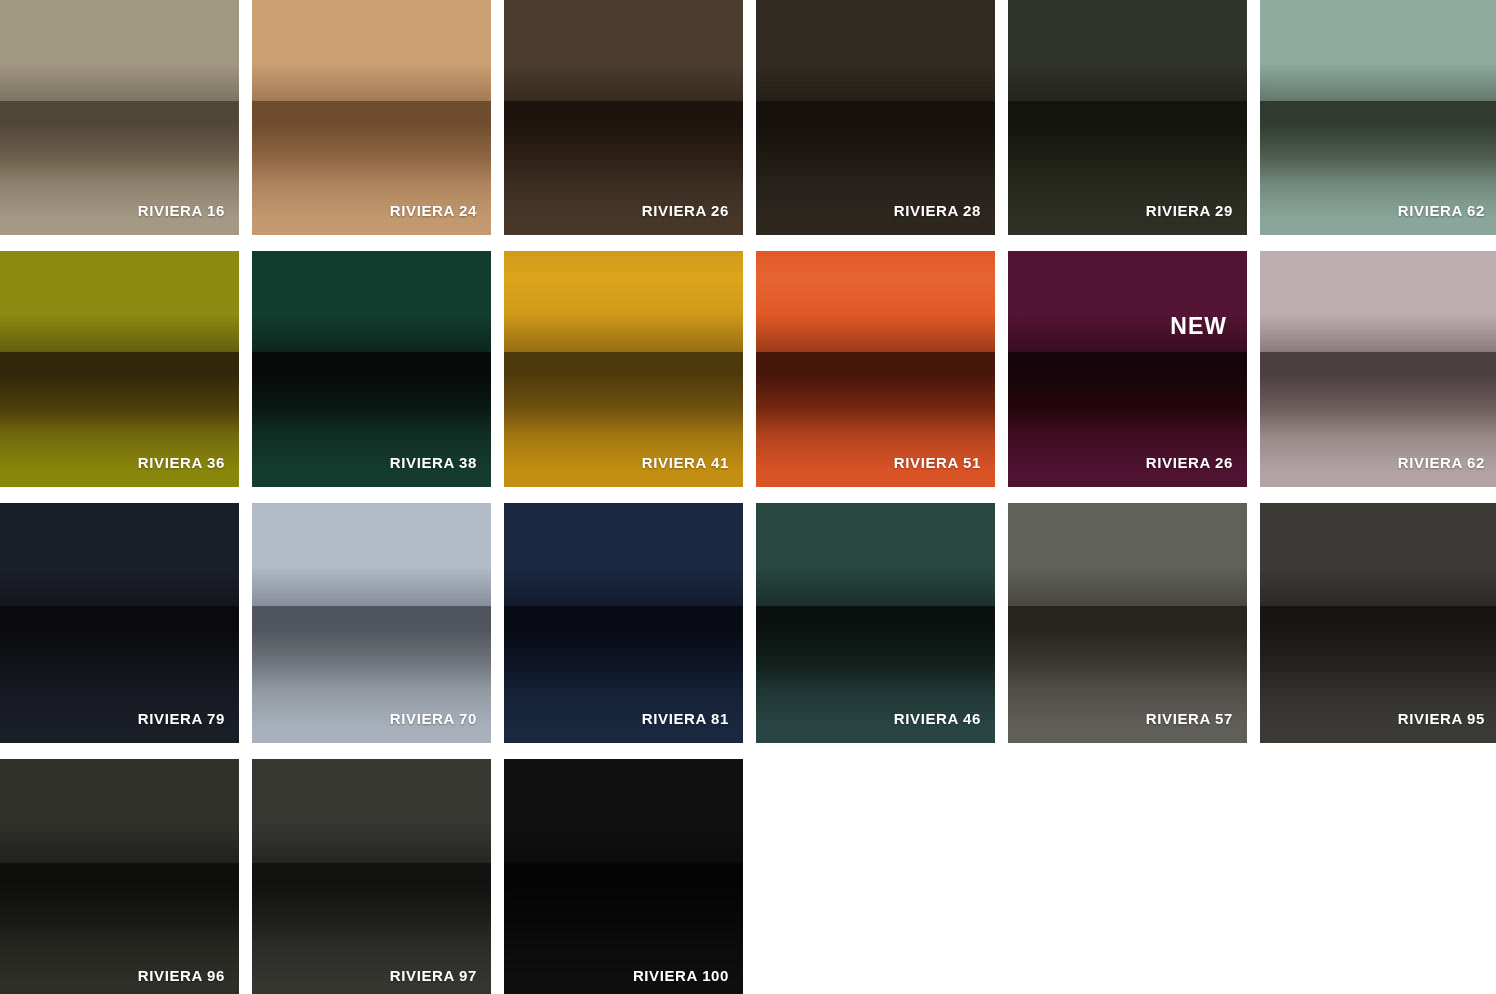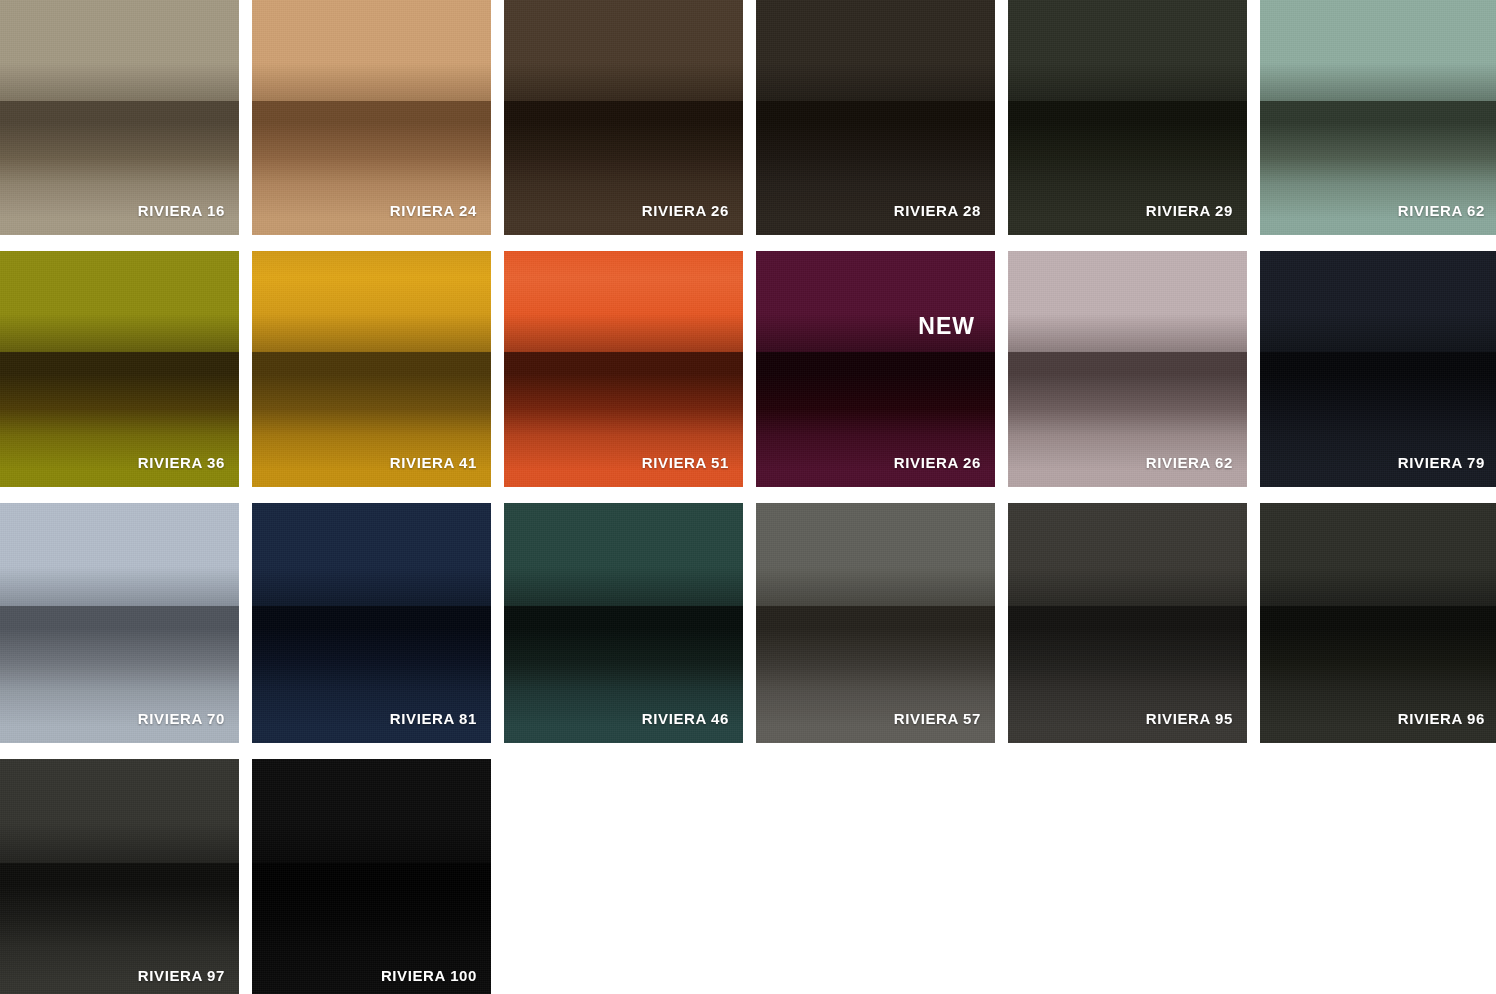--- a/index.html
+++ b/index.html
@@ -116,20 +116,28 @@
     <div class="cell">
       <div class="fab">
         <div class="upper" style="background: linear-gradient(rgb(142, 139, 15) 0%, rgb(142, 139, 15) 26%, rgb(142, 139, 15) 62%, rgb(99, 93, 11) 100%);"></div>
         <div class="lower" style="background: linear-gradient(rgb(46, 36, 6) 0%, rgb(46, 36, 6) 16%, rgb(77, 60, 6) 42%, rgb(114, 105, 8) 62%, rgb(138, 135, 9) 88%, rgb(138, 135, 9) 100%);"></div>
         <div class="grain"></div>
       </div>
       <div class="label">RIVIERA 36</div>
     </div>
     <div class="cell">
       <div class="fab">
+        <div class="upper" style="background: linear-gradient(rgb(15, 58, 43) 0%, rgb(15, 58, 43) 26%, rgb(15, 58, 43) 62%, rgb(9, 35, 25) 100%);"></div>
+        <div class="lower" style="background: linear-gradient(rgb(2, 6, 4) 0%, rgb(2, 6, 4) 16%, rgb(6, 21, 15) 42%, rgb(13, 43, 32) 62%, rgb(18, 57, 44) 88%, rgb(18, 57, 44) 100%);"></div>
+        <div class="grain"></div>
+      </div>
+      <div class="label">RIVIERA 38</div>
+    </div>
+    <div class="cell">
+      <div class="fab">
         <div class="upper" style="background: linear-gradient(rgb(211, 154, 22) 0%, rgb(224, 166, 23) 26%, rgb(211, 154, 22) 62%, rgb(150, 109, 16) 100%);"></div>
         <div class="lower" style="background: linear-gradient(rgb(76, 55, 8) 0%, rgb(76, 55, 8) 16%, rgb(111, 80, 11) 42%, rgb(163, 118, 13) 62%, rgb(197, 144, 15) 88%, rgb(197, 144, 15) 100%);"></div>
         <div class="grain"></div>
       </div>
       <div class="label">RIVIERA 41</div>
     </div>
     <div class="cell">
       <div class="fab">
         <div class="upper" style="background: linear-gradient(rgb(230, 87, 36) 0%, rgb(234, 99, 48) 26%, rgb(230, 87, 36) 62%, rgb(157, 56, 22) 100%);"></div>
         <div class="lower" style="background: linear-gradient(rgb(67, 18, 5) 0%, rgb(67, 18, 5) 16%, rgb(118, 36, 12) 42%, rgb(180, 64, 26) 62%, rgb(221, 82, 35) 88%, rgb(221, 82, 35) 100%);"></div>

